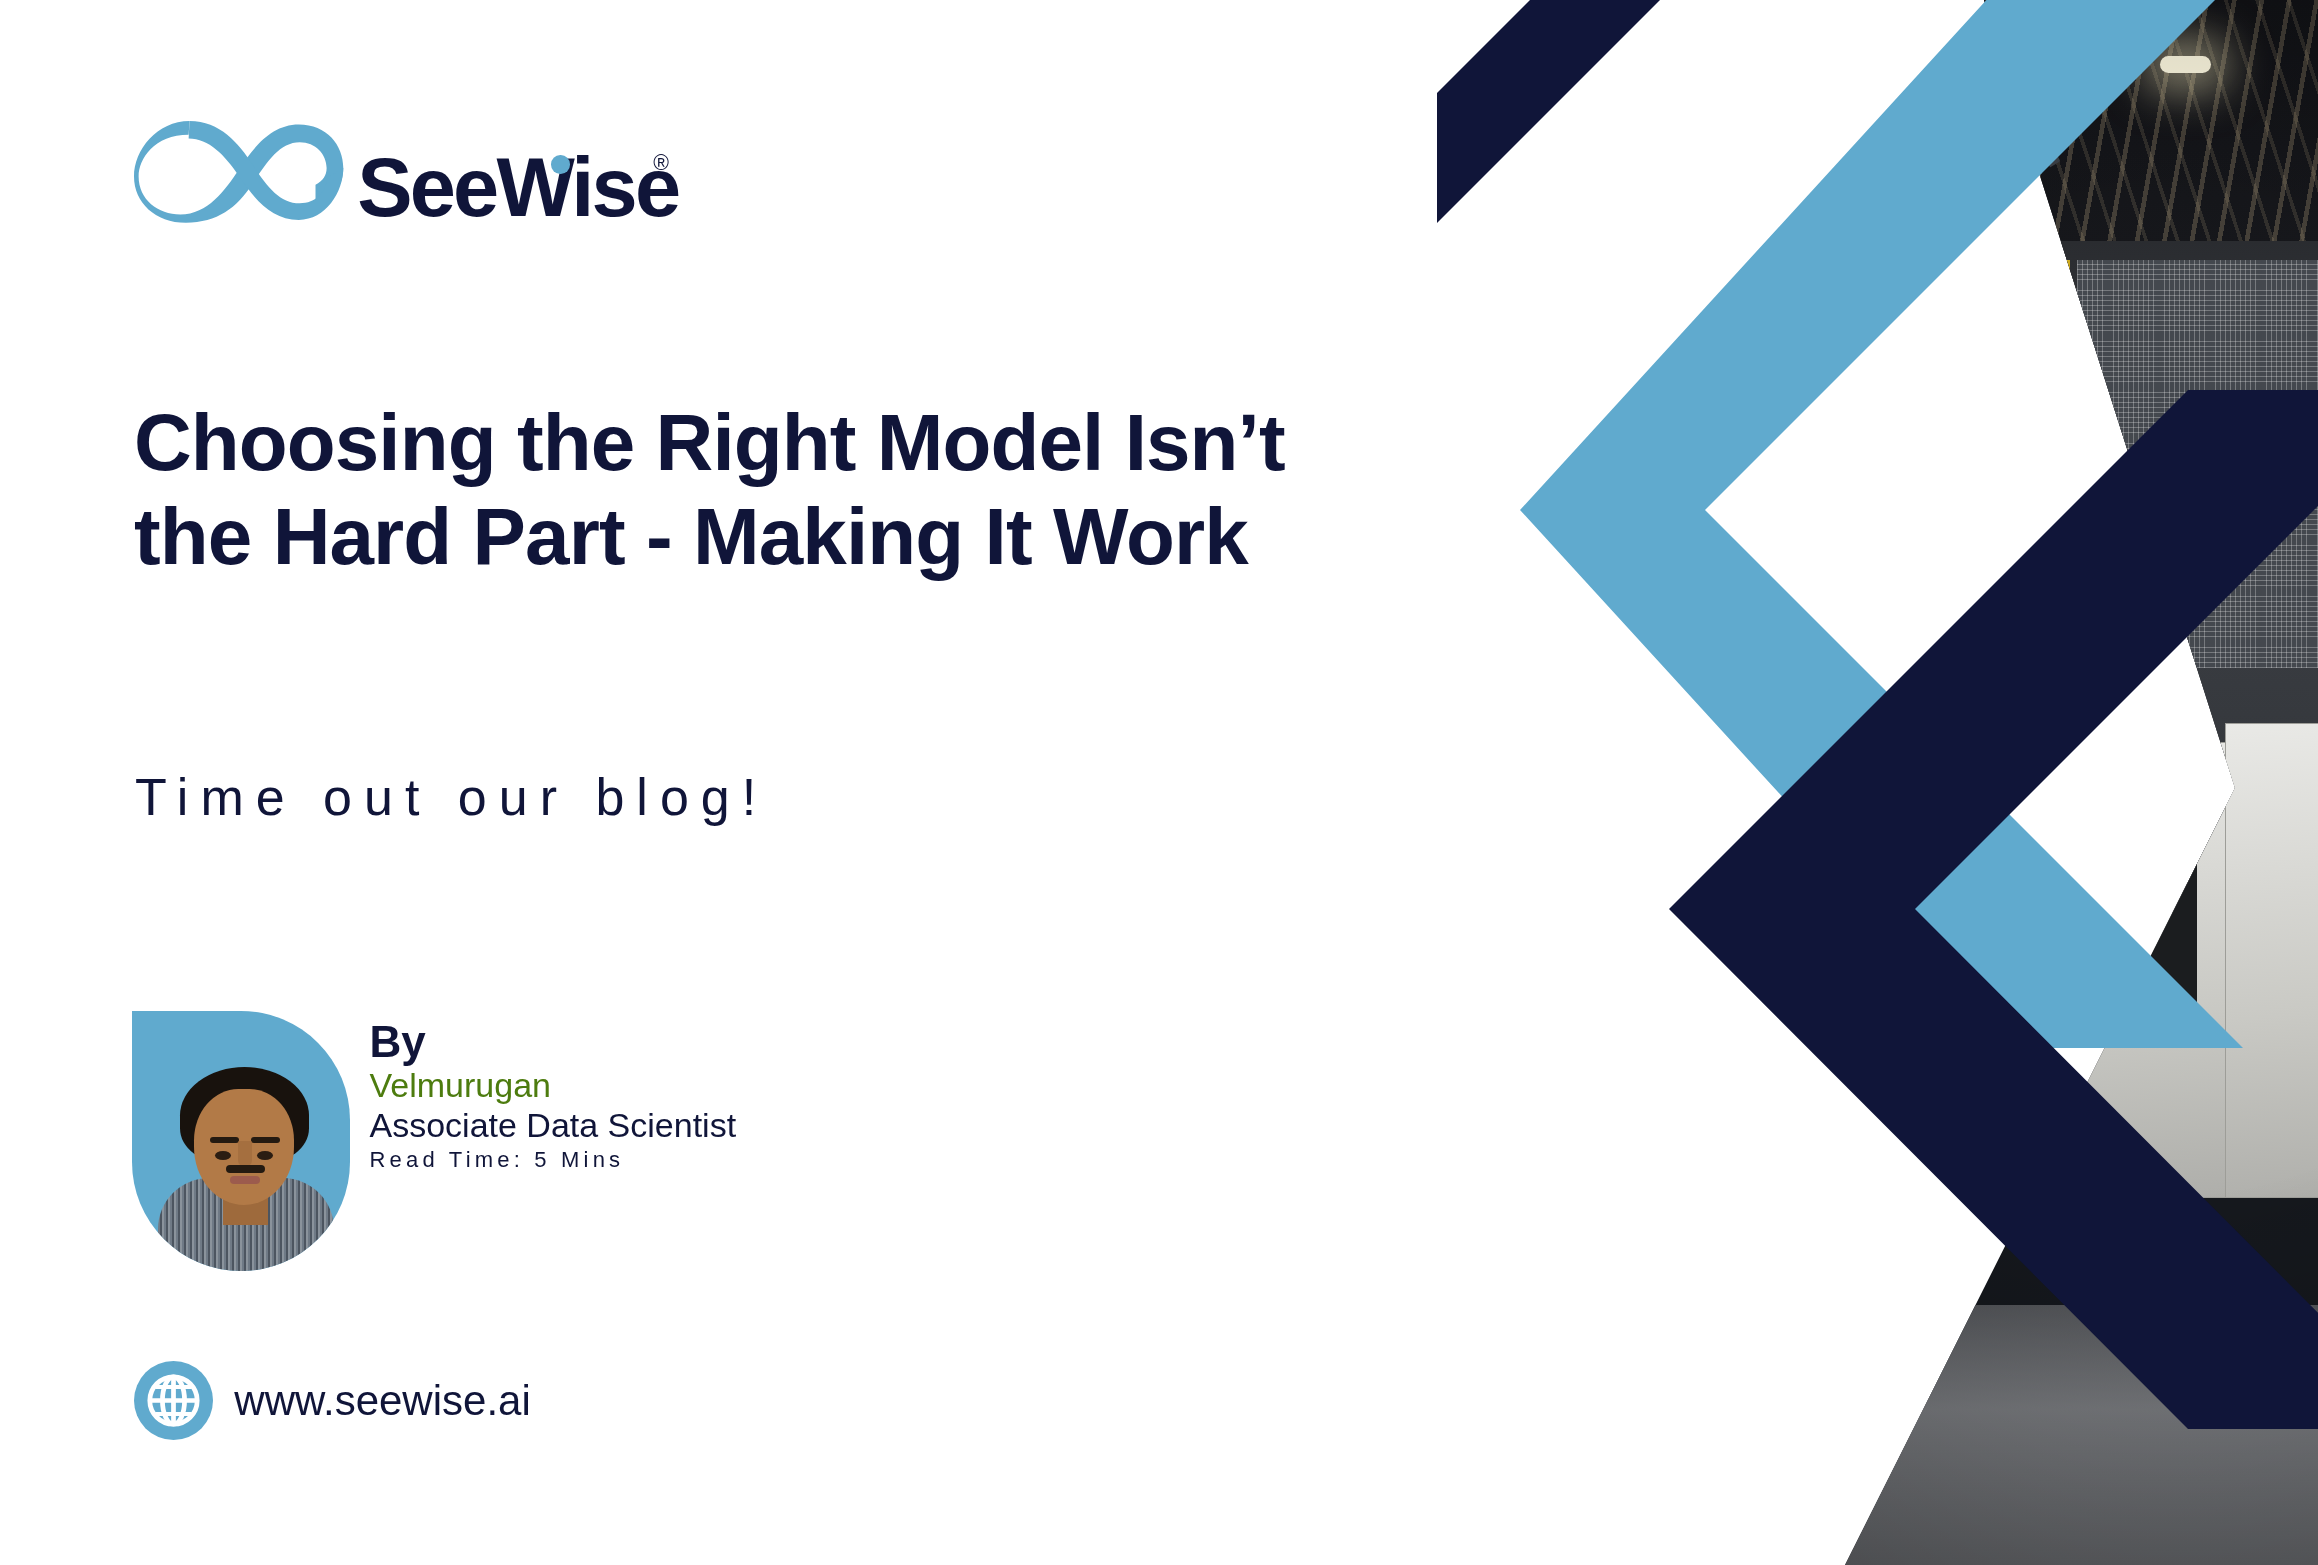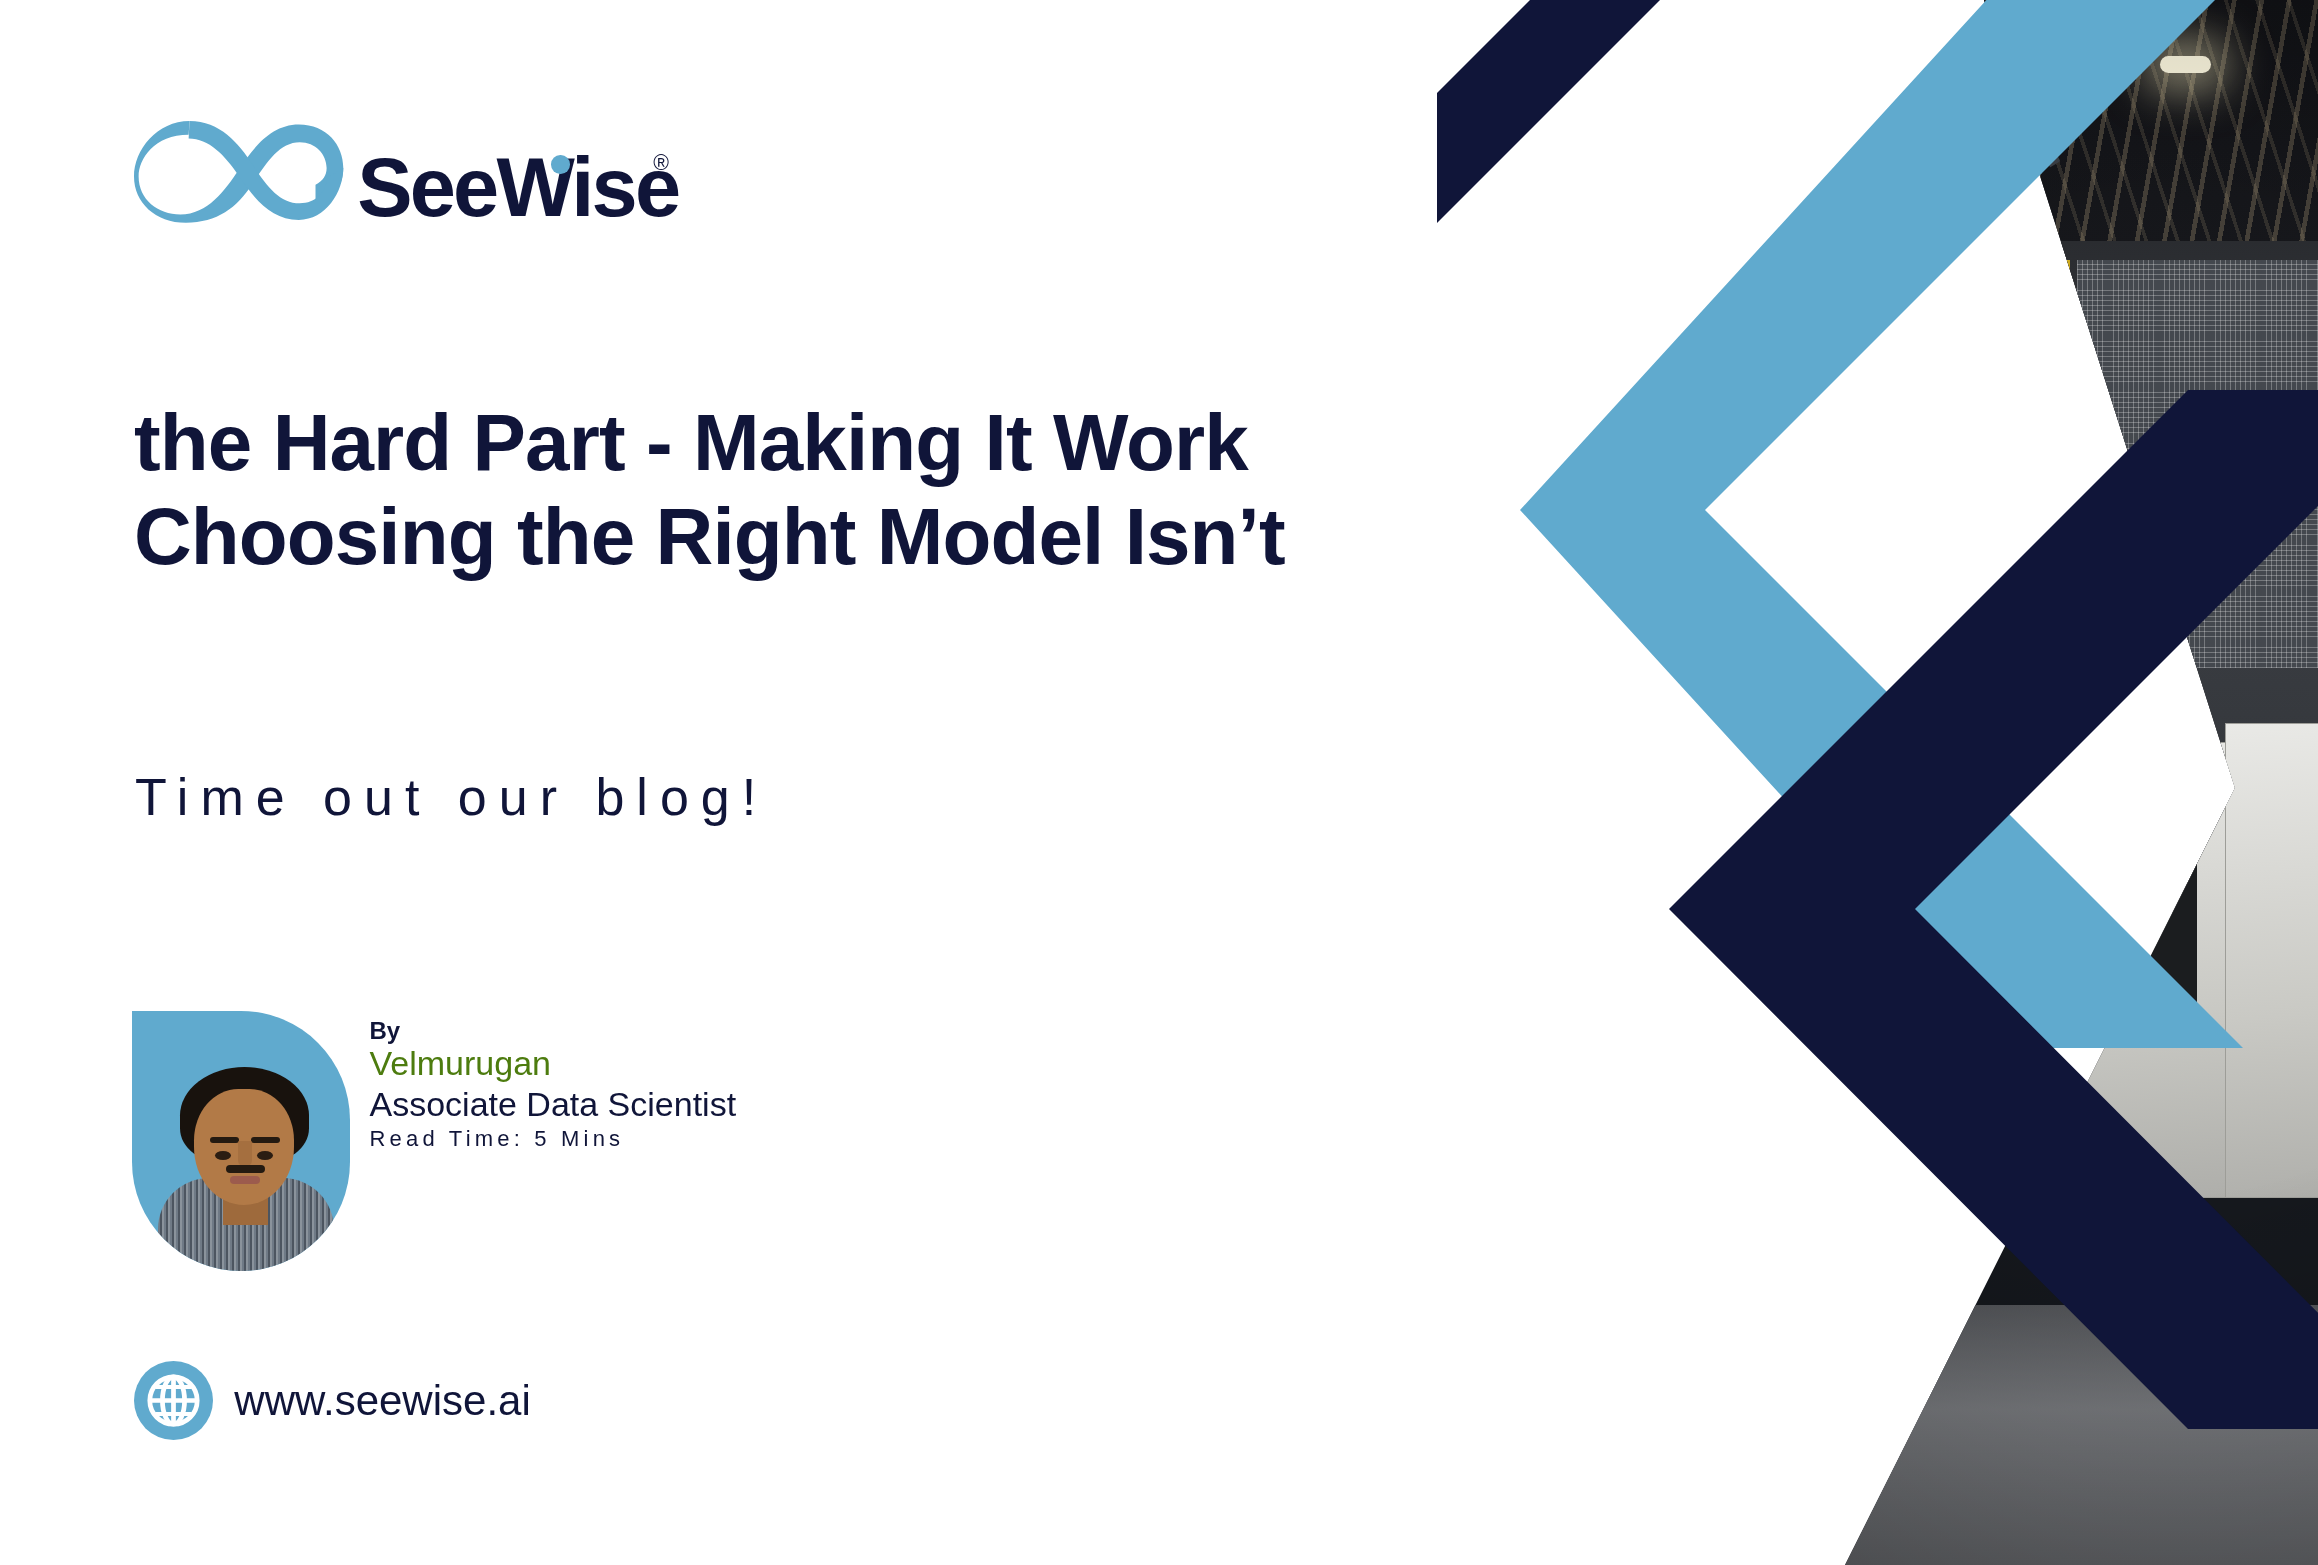--- a/index.html
+++ b/index.html
@@ -96,21 +96,21 @@
   .av-mous{position:absolute;left:68px;top:98px;width:39px;height:8.3px;background:#241a11;border-radius:4.6px;}
   .av-lip{position:absolute;left:72px;top:109px;width:30px;height:8.3px;background:#9c5b4d;border-radius:5.6px;}
   .av-neck{position:absolute;left:65px;top:126px;width:45px;height:32px;background:#9e6a3c;}
   .av-shirt{position:absolute;left:0;bottom:0;width:176px;height:93px;
     background:repeating-linear-gradient(90deg,#6f7a86 0 1.9px,#4c5560 1.9px 4.2px,#8a939c 4.2px 6px);
     border-radius:51px 51px 0 0;}
   .av-collar{position:absolute;left:56px;bottom:56px;width:65px;height:42px;background:#3a434d;
     clip-path:polygon(0 0,100% 0,50% 100%);}
 
   .author-text{margin-left:19.5px;padding-top:6.5px;}
-  .a-by{font-size:24px;font-weight:800;color:#101539;line-height:1.08;}
+  .a-by{font-size:44px;font-weight:800;color:#101539;line-height:1.08;}
   .a-name{font-size:34px;font-weight:400;color:#4d7c0f;line-height:1.18;}
   .a-role{font-size:34px;font-weight:400;color:#101539;line-height:1.18;}
   .a-read{font-size:22px;font-weight:500;color:#101539;letter-spacing:4.2px;line-height:1.35;}
 
   
   .site{position:absolute;left:134px;top:1361px;display:flex;align-items:center;}
   .globe{width:79px;height:79px;flex:0 0 auto;}
   .site-url{margin-left:21.3px;font-size:42px;font-weight:400;color:#101539;}
 </style>
 </head>
@@ -185,22 +185,22 @@
                C 196 84, 162 48, 118 48 Z" fill="#60AACE"></path>
     </svg>
     <div class="logo-word">
       <span>SeeWise</span>
       <span class="dot-i"></span>
       <span class="logo-reg">®</span>
     </div>
   </div>
 
   <div class="headline">
+    <div>Choosing the Right Model Isn’t</div>
     <div>the Hard Part - Making It Work</div>
-    <div>Choosing the Right Model Isn’t</div>
   </div>
 
   <div class="subhead">Time out our blog!</div>
 
   <div class="author">
     <div class="avatar">
       <div class="avatar-blob">
         <div class="av-person">
           <div class="av-shirt"></div>
           <div class="av-collar"></div>

